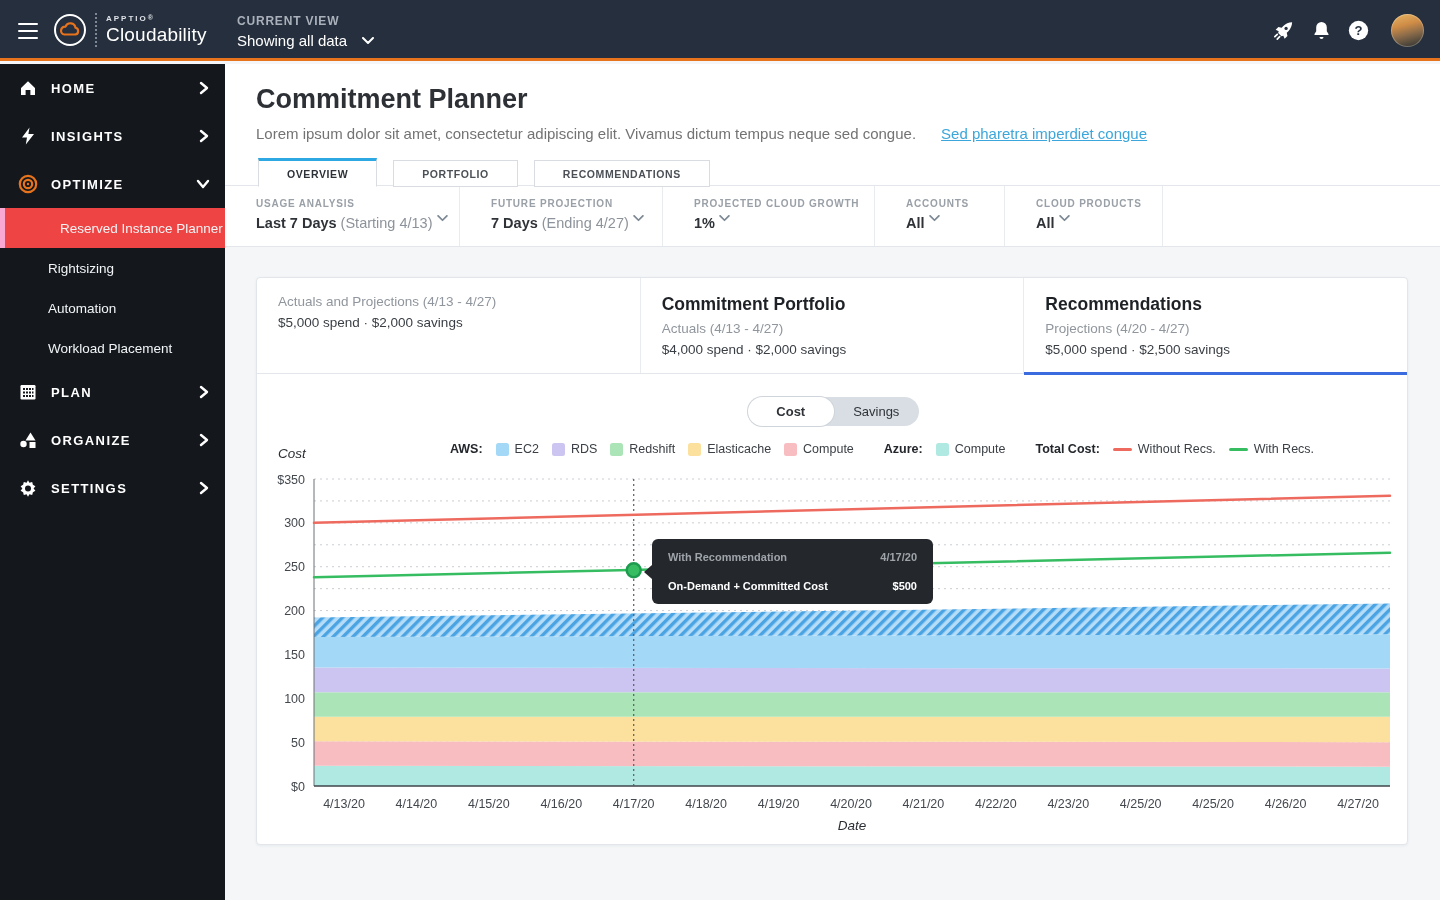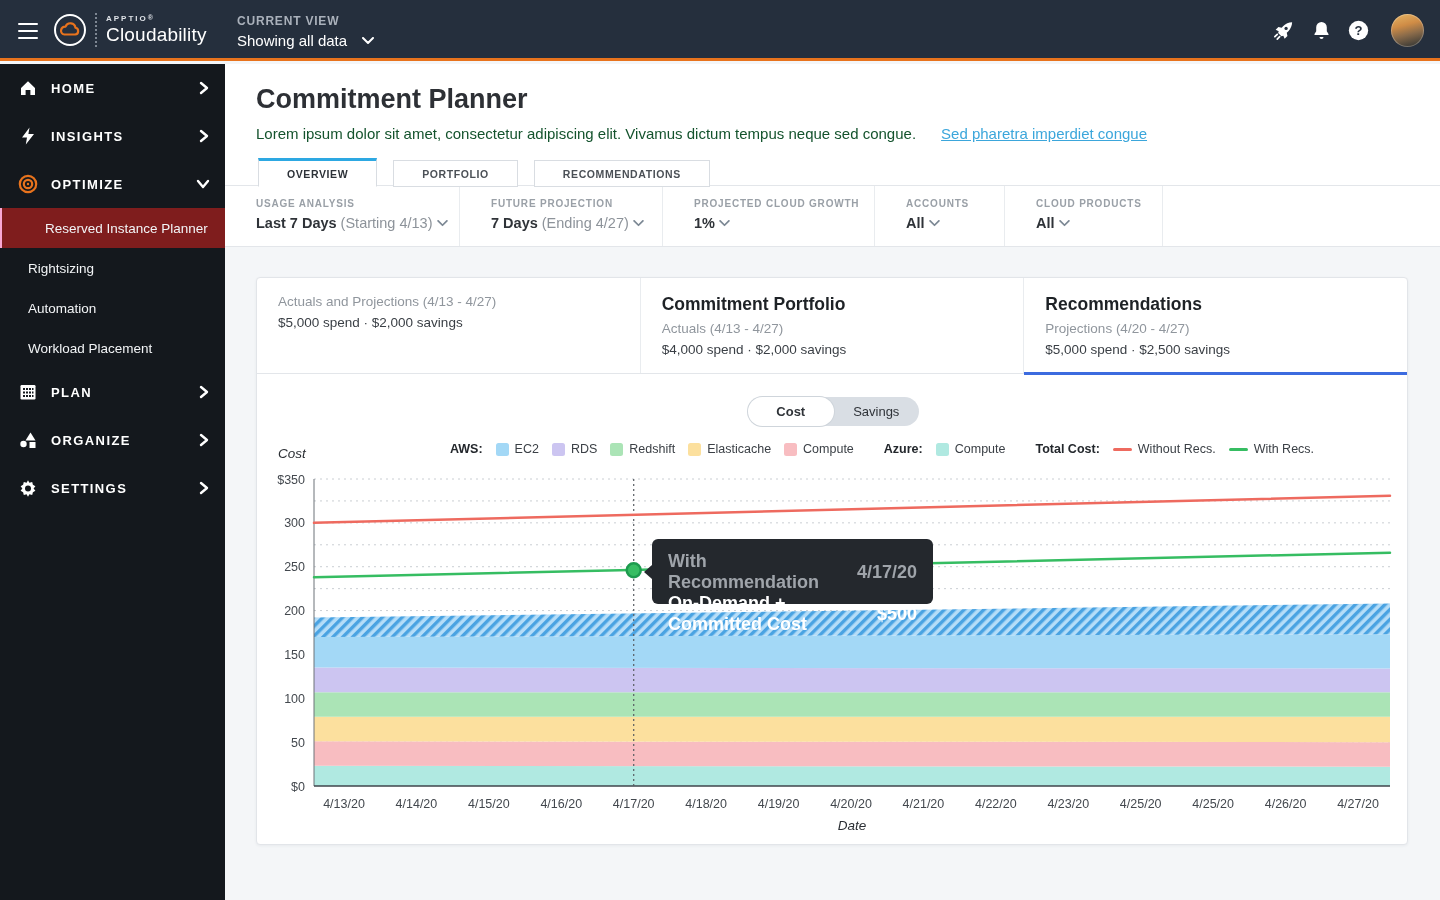--- a/index.html
+++ b/index.html
@@ -20,43 +20,43 @@
   .topbar-right { position:absolute; right:16px; top:0; height:61px; display:flex; align-items:center; gap:16px; }
   .avatar { width:33px; height:33px; border-radius:50%; margin-left:6px; cursor:pointer;
             background:linear-gradient(165deg,#e8b765 0%,#cf8c46 35%,#8a6b4a 60%,#4a443a 85%,#35322c 100%);
             box-shadow:inset 0 0 0 1px rgba(255,255,255,.25); }
 
   
   .sidebar { position:absolute; top:64px; left:0; width:225px; bottom:0; background:#14181d; }
   .side-item { height:48px; display:flex; align-items:center; padding:0 15px 0 18px; cursor:pointer; }
   .side-item .lbl { color:#fff; font-size:13px; letter-spacing:1.4px; font-weight:600; margin-left:13px; }
   .side-item .chev { margin-left:auto; }
-  .submenu .sub-item { height:40px; display:flex; align-items:center; padding-left:28px; color:#f2f4f6; font-size:13.5px; cursor:pointer; }
-  .submenu .sub-item.active { background:#7f1d1d; border-left:2px solid #f9a8d4; padding-left:43px; }
+  .submenu .sub-item { height:40px; display:flex; align-items:center; padding-left:48px; color:#f2f4f6; font-size:13.5px; cursor:pointer; }
+  .submenu .sub-item.active { background:#ef4444; border-left:5px solid #f9a8d4; padding-left:55px; }
 
   
   .main { position:absolute; top:64px; left:225px; right:0; bottom:0; background:#f4f6f8; }
   .head-white { position:absolute; top:0; left:0; right:0; height:183px; background:#fff; }
   .page-title { position:absolute; top:20px; left:31px; font-size:27px; font-weight:700; color:#2d3035; }
   .subtitle-row { position:absolute; top:61px; left:31px; display:flex; gap:25px; align-items:baseline; }
-  .subtitle { font-size:15px; color:#14532d; }
+  .subtitle { font-size:15px; color:#737373; }
   .doc-link { font-size:15px; color:#3ba6db; text-decoration:underline; cursor:pointer; }
 
   .tabs { position:absolute; top:94px; left:33px; display:flex; gap:16px; z-index:3; }
   .tab { height:27px; margin-top:2px; padding:0 28px; display:flex; align-items:center; background:#fff;
          border:1px solid #d9dde2; font-size:10.5px; letter-spacing:.6px; color:#4b5056; font-weight:600; cursor:pointer; }
   .tab.active { height:29px; margin-top:0; border-top:3px solid #2da8e2; font-weight:700; color:#2d3238; position:relative; z-index:4; border-bottom:1px solid #fff; }
 
   .filterbar { position:absolute; top:121px; left:0; right:0; height:62px; background:#fff;
                border-top:1px solid #e3e6ea; border-bottom:1px solid #e3e6ea; display:flex; z-index:2; }
   .fsec { padding:12px 0 0 31px; border-right:1px solid #e9ecef; cursor:pointer; }
   .fsec:nth-child(1){ width:235px; } .fsec:nth-child(2){ width:203px; } .fsec:nth-child(3){ width:212px; }
   .fsec:nth-child(4){ width:130px; } .fsec:nth-child(5){ width:158px; }
   .flabel { font-size:10px; letter-spacing:.8px; color:#9aa0a7; font-weight:600; margin-bottom:6px; }
-  .fvalue { font-size:14.5px; color:#2f3338; font-weight:600; display:flex; align-items:center; gap:4px; }
+  .fvalue { font-size:14.5px; color:#2f3338; font-weight:600; display:flex; align-items:flex-start; gap:4px; }
   .fsuffix { color:#8d939a; font-weight:400; }
 
   
   .card { position:absolute; left:31px; top:213px; width:1152px; height:568px; background:#fff;
           border:1px solid #e2e5e9; border-radius:4px; box-shadow:0 1px 3px rgba(40,50,60,.06); }
   .summary-row { display:flex; height:96px; border-bottom:1px solid #e3e6ea; }
   .sum { flex:1; padding:16px 0 0 21px; border-right:1px solid #e9ecef; position:relative; cursor:pointer; }
   .sum:last-child { border-right:none; }
   .sum-title { font-size:17.5px; font-weight:700; color:#1e2226; margin-bottom:6px; }
   .sum-sub { font-size:13.5px; color:#90969d; margin-bottom:6px; }
@@ -77,21 +77,21 @@
   .lg-item { display:flex; align-items:center; gap:6px; }
   .swatch { width:13px; height:13px; border-radius:2.5px; }
   .lg-line { width:19px; height:3px; border-radius:2px; }
   .lg-gap { margin-left:17px; }
 
   .ylab { position:absolute; left:21px; top:72px; font-size:13.5px; font-style:italic; color:#2b2f34; z-index:5; }
   .xlab { position:absolute; left:57px; top:444px; width:1076px; text-align:center; font-size:13.5px; font-style:italic; color:#2b2f34; z-index:5; }
 
   .tooltip { position:absolute; left:395px; top:165px; width:281px; height:65px; background:#24282d; border-radius:6px;
              padding:12px 16px; display:flex; flex-direction:column; justify-content:space-between; z-index:6; }
-  .tt-row { display:flex; justify-content:space-between; font-size:18px;align-items:center; }
+  .tt-row { display:flex; justify-content:space-between; font-size:11px;align-items:center; }
   .tt-top { color:#9fa4aa; font-weight:600; }
   .tt-main { color:#fff; font-weight:700; }
   .tt-arrow { position:absolute; left:-8px; top:26px; width:0; height:0;
               border-top:7px solid transparent; border-bottom:7px solid transparent; border-right:8px solid #24282d; }
 </style>
 </head>
 <body>
 
 <div class="screen">
 

